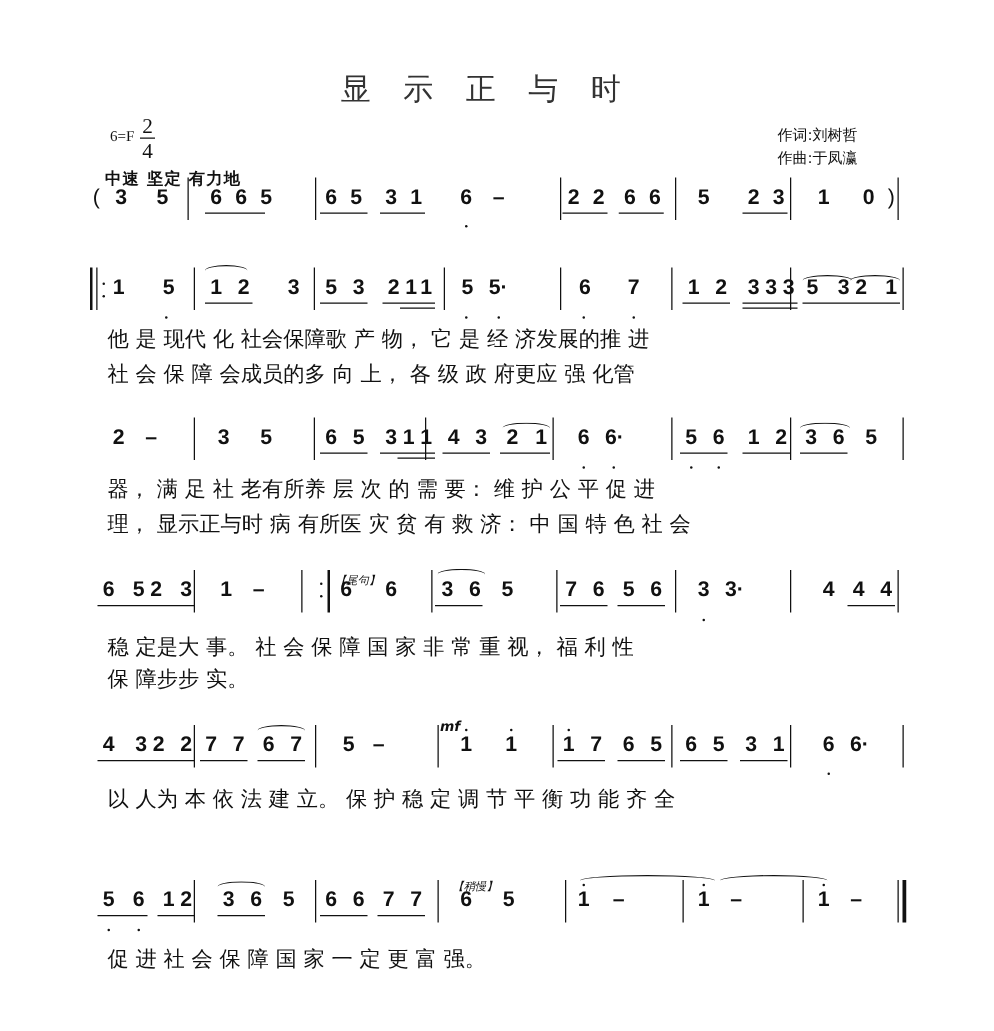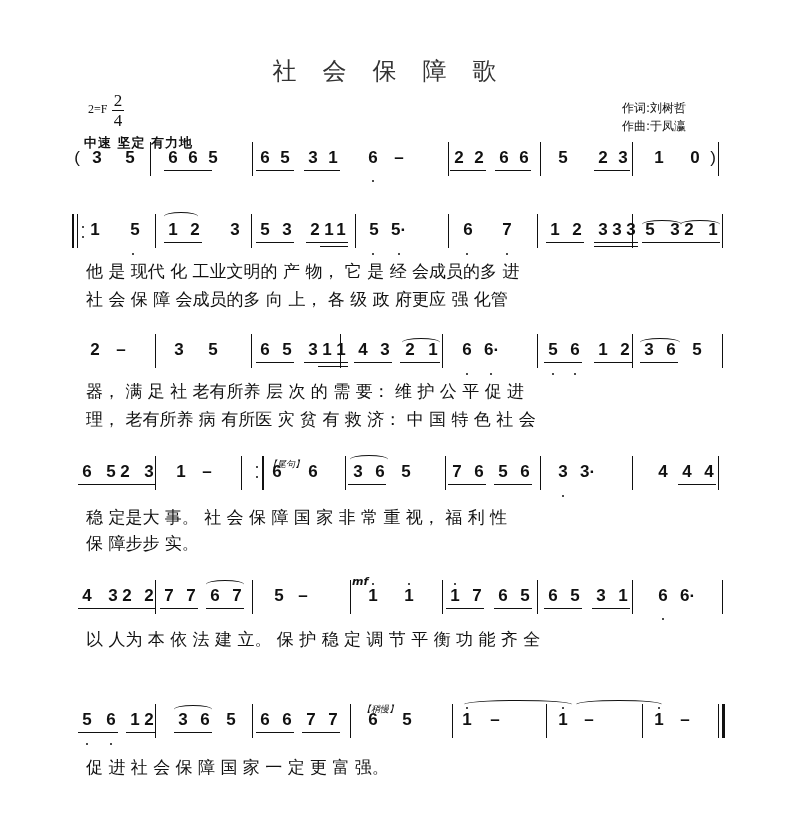--- a/index.html
+++ b/index.html
@@ -18,22 +18,22 @@
   .bl{position:absolute;width:1px;background:#111;height:34px;}
   .ul{position:absolute;height:1px;background:#111;}
   .dot{position:absolute;width:2px;height:2px;background:#111;border-radius:1px;}
   .lyric{position:absolute;font-size:17px;letter-spacing:0px;white-space:pre;}
   .tie{position:absolute;border-top:1.3px solid #111;border-radius:50% 50% 0 0;height:8px;}
   .small{position:absolute;font-size:9px;font-style:italic;}
 </style>
 </head>
 <body>
 
-<div class="abs title">社会保障歌</div>
-<div class="abs key">2=F</div>
+<div class="abs title">显示正与时</div>
+<div class="abs key">6=F</div>
 <div class="abs ts">
   <span>2</span>
   <span class="bar"></span>
   <span>4</span>
 </div>
 <div class="abs tempo">中速  坚定 有力地</div>
 <div class="abs credit" style="top:100px">作词:刘树哲</div>
 <div class="abs credit" style="top:118px">作曲:于凤瀛</div>
 
 <div id="score">
@@ -279,21 +279,21 @@
     <div class="tie" style="left: 402px; top: 338px; width: 38px;"></div>
     <div class="tie" style="left: 640px; top: 338px; width: 40px;"></div>
     <div class="tie" style="left: 350px; top: 455px; width: 38px;"></div>
     <div class="tie" style="left: 206px; top: 580px; width: 38px;"></div>
     <div class="tie" style="left: 174px; top: 705px; width: 38px;"></div>
     <div class="tie" style="left: 464px; top: 700px; width: 108px;"></div>
     <div class="tie" style="left: 576px; top: 700px; width: 86px;"></div>
     <div class="small" style="left: 268px; top: 458px; font-size: 9px;">【尾句】</div>
     <div class="small" style="left: 362px; top: 703px; font-size: 9px;">【稍慢】</div>
     <div class="small" style="left: 352px; top: 575px; font-size: 11px; font-weight: bold;">mf</div>
-    <div class="lyric" style="left: 86px; top: 260px;">他 是 现代 化 工业文明的 产 物， 它 是 经 会成员的多 进</div>
+    <div class="lyric" style="left: 86px; top: 260px;">他 是 现代 化 社会保障歌 产 物， 它 是 经 济发展的推 进</div>
     <div class="lyric" style="left: 86px; top: 288px;">社 会 保 障 会成员的多 向 上， 各 级 政 府更应 强 化管</div>
     <div class="lyric" style="left: 86px; top: 380px;">器， 满 足 社 老有所养 层 次 的 需 要： 维 护 公 平 促 进</div>
-    <div class="lyric" style="left: 86px; top: 408px;">理， 老有所养 病 有所医 灾 贫 有 救 济： 中 国 特 色 社 会</div>
+    <div class="lyric" style="left: 86px; top: 408px;">理， 显示正与时 病 有所医 灾 贫 有 救 济： 中 国 特 色 社 会</div>
     <div class="lyric" style="left: 86px; top: 506px;">稳 定是大 事。 社 会 保 障 国 家 非 常 重 视， 福 利 性</div>
     <div class="lyric" style="left: 86px; top: 532px;">保 障步步 实。</div>
     <div class="lyric" style="left: 86px; top: 628px;">以 人为 本 依 法 建 立。 保 护 稳 定 调 节 平 衡 功 能 齐 全</div>
     <div class="lyric" style="left: 86px; top: 756px;">促 进 社 会 保 障 国 家 一 定 更 富 强。</div>
   </div>
 
 </body></html>

